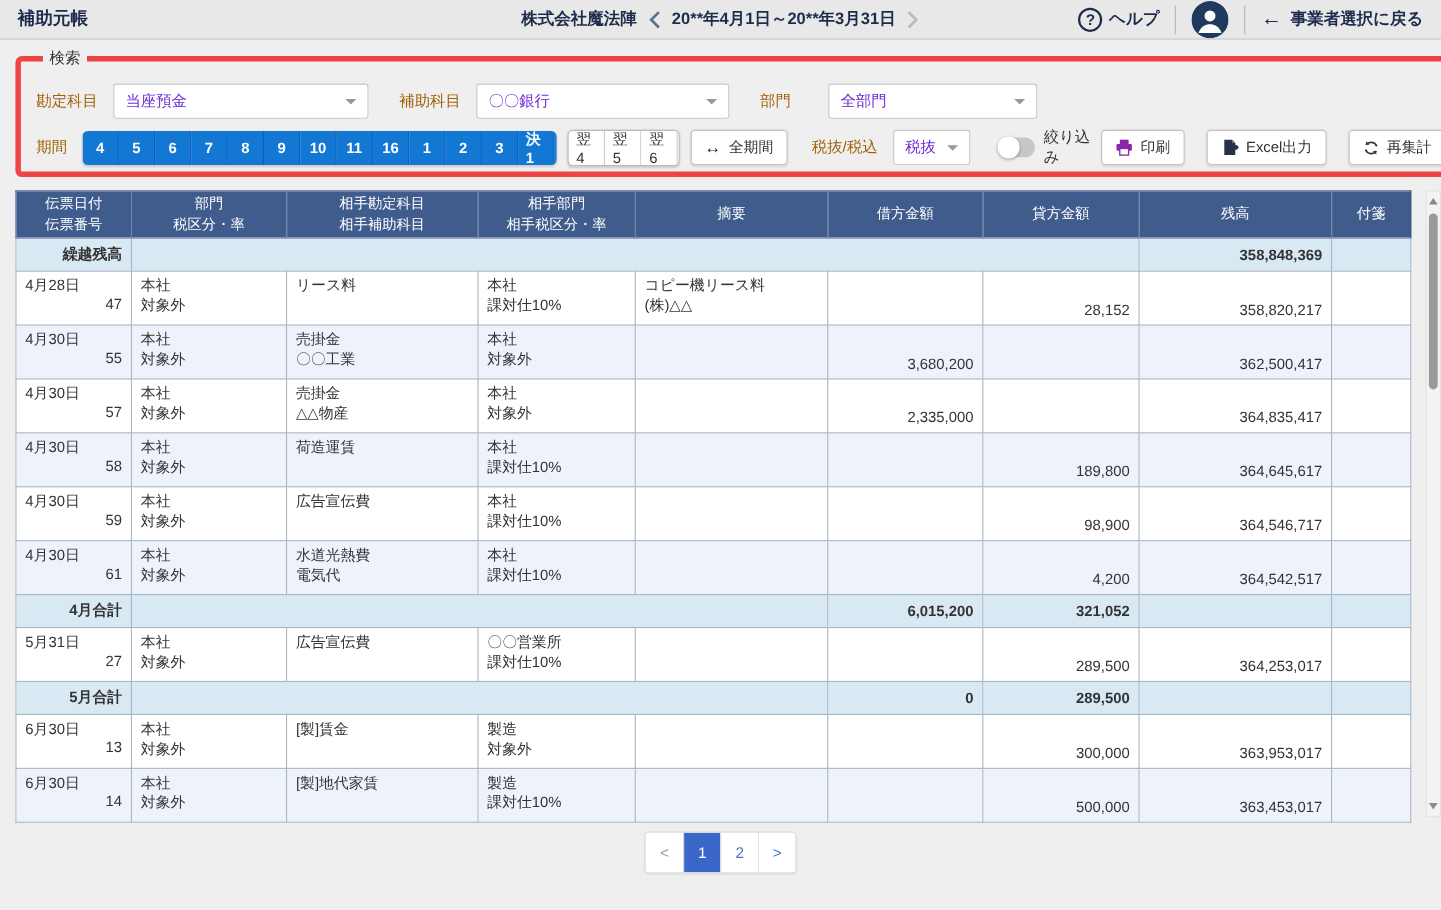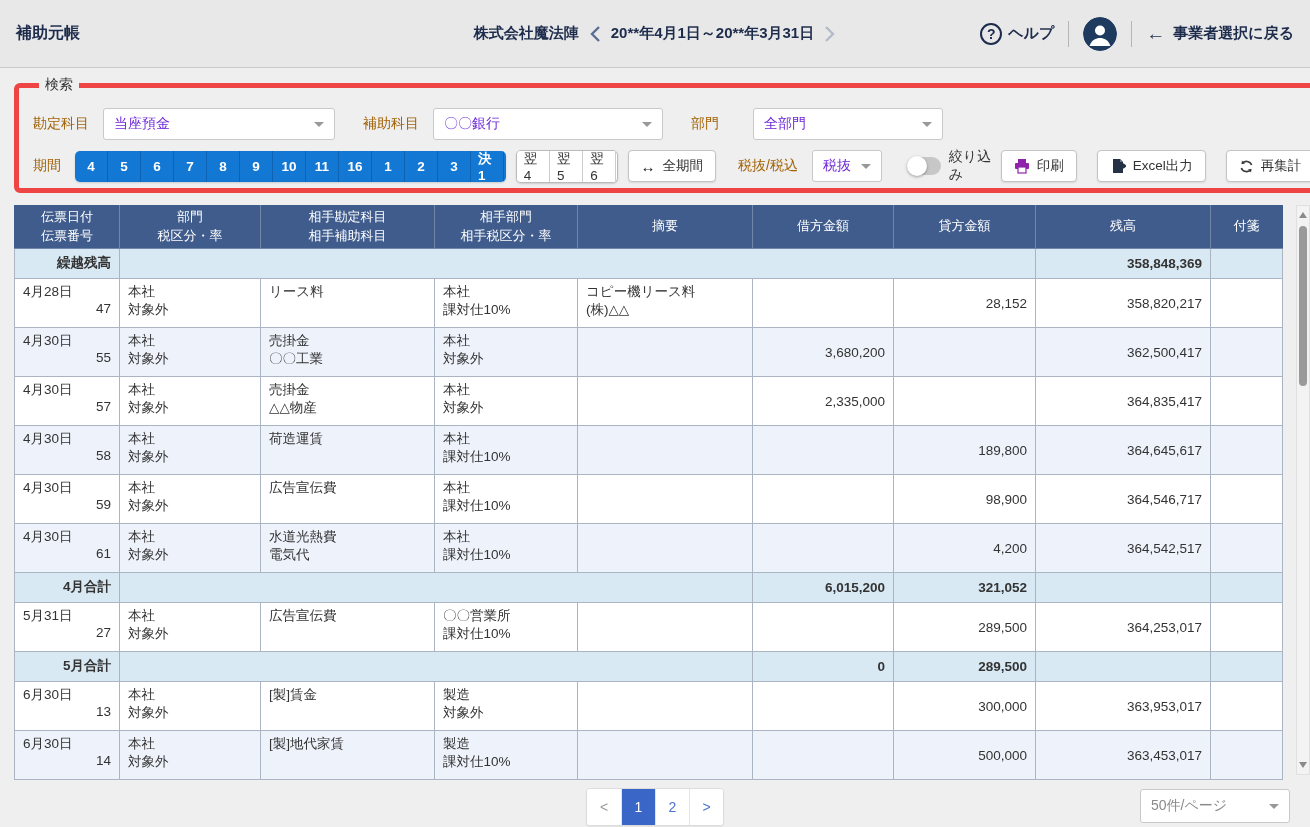--- a/index.html
+++ b/index.html
@@ -1,21 +1,21 @@
 <!DOCTYPE html>
 <html><head>
 <meta charset="utf-8">
 <style>
   * { margin:0; padding:0; box-sizing:border-box; }
   html,body { width:1310px; height:827px; overflow:hidden;
     font-family:"Liberation Sans","DejaVu Sans",sans-serif;
     background:#efefef; color:#333; }
 
   
-  .topbar { height:68px; background:#e8e8e8; border-bottom:1px solid #c9c9c9;
+  .topbar { height:36px; background:#e8e8e8; border-bottom:1px solid #c9c9c9;
     display:flex; align-items:center; position:relative; padding:0 16px; }
   .topbar-title { font-size:16px; font-weight:bold; color:#1d2c4c; }
   .topbar-center { position:absolute; left:0; right:0; margin:auto; width:480px;
     display:flex; align-items:center; justify-content:center; gap:10px;
     font-size:15px; font-weight:bold; color:#1d2c4c; }
   .chev { display:inline-flex; align-items:center; cursor:pointer; }
   .topbar-right { margin-left:auto; display:flex; align-items:center; gap:14px;
     font-size:15px; font-weight:bold; color:#1d2c4c; }
   .help-btn { display:flex; align-items:center; gap:6px; cursor:pointer; }
   .help-circle { width:22px; height:22px; border:2px solid #1d2c4c; border-radius:50%;
@@ -73,21 +73,21 @@
   .ledger thead th:last-child { border-right-color:#3f5c8c; }
   .ledger td { border:1px solid #aab4c2; font-size:13.5px; vertical-align:top;
     padding:4px 8px; overflow:hidden; }
   tr.entry { height:49px; background:#fff; }
   tr.entry.alt { background:#eef3fb; }
   tr.carryover, tr.total { background:#d8e9f4; height:30px; }
   tr.carryover td, tr.total td { vertical-align:middle; font-weight:bold; padding:2px 8px; }
   .cell-label { text-align:right; font-weight:bold; }
   .l2 { display:flex; flex-direction:column; justify-content:space-between; height:100%; }
   .num-line { text-align:right; color:#333; }
-  td.amount { vertical-align:bottom; text-align:right; padding-bottom:16px; }
+  td.amount { vertical-align:bottom; text-align:right; padding-bottom:6px; }
   tr.total td.amount { vertical-align:middle; padding-bottom:2px; }
   td.bal-bold { text-align:right; font-weight:bold; }
 
   
   .vscroll { position:absolute; top:0; right:-14px; width:14px; height:570px;
     background:#f3f3f3; border:1px solid #e0e0e0; }
   .vs-arrow { position:absolute; left:0; width:12px; height:14px; display:flex;
     align-items:center; justify-content:center; }
   .vs-up { top:2px; } .vs-down { bottom:2px; }
   .tri-up { width:0; height:0; border-left:4px solid transparent; border-right:4px solid transparent;
@@ -565,17 +565,13 @@
   </div>
 </div>
 
 <div class="footer">
   <div class="pager" id="pager">
       <div class="pg disabled">&lt;</div>
       <div class="pg active">1</div>
       <div class="pg">2</div>
       <div class="pg">&gt;</div>
     </div>
-  <div class="select pagesize">
-    <span>50件/ページ</span>
-    <span class="caret"></span>
-  </div>
 </div>
 
 </body></html>

